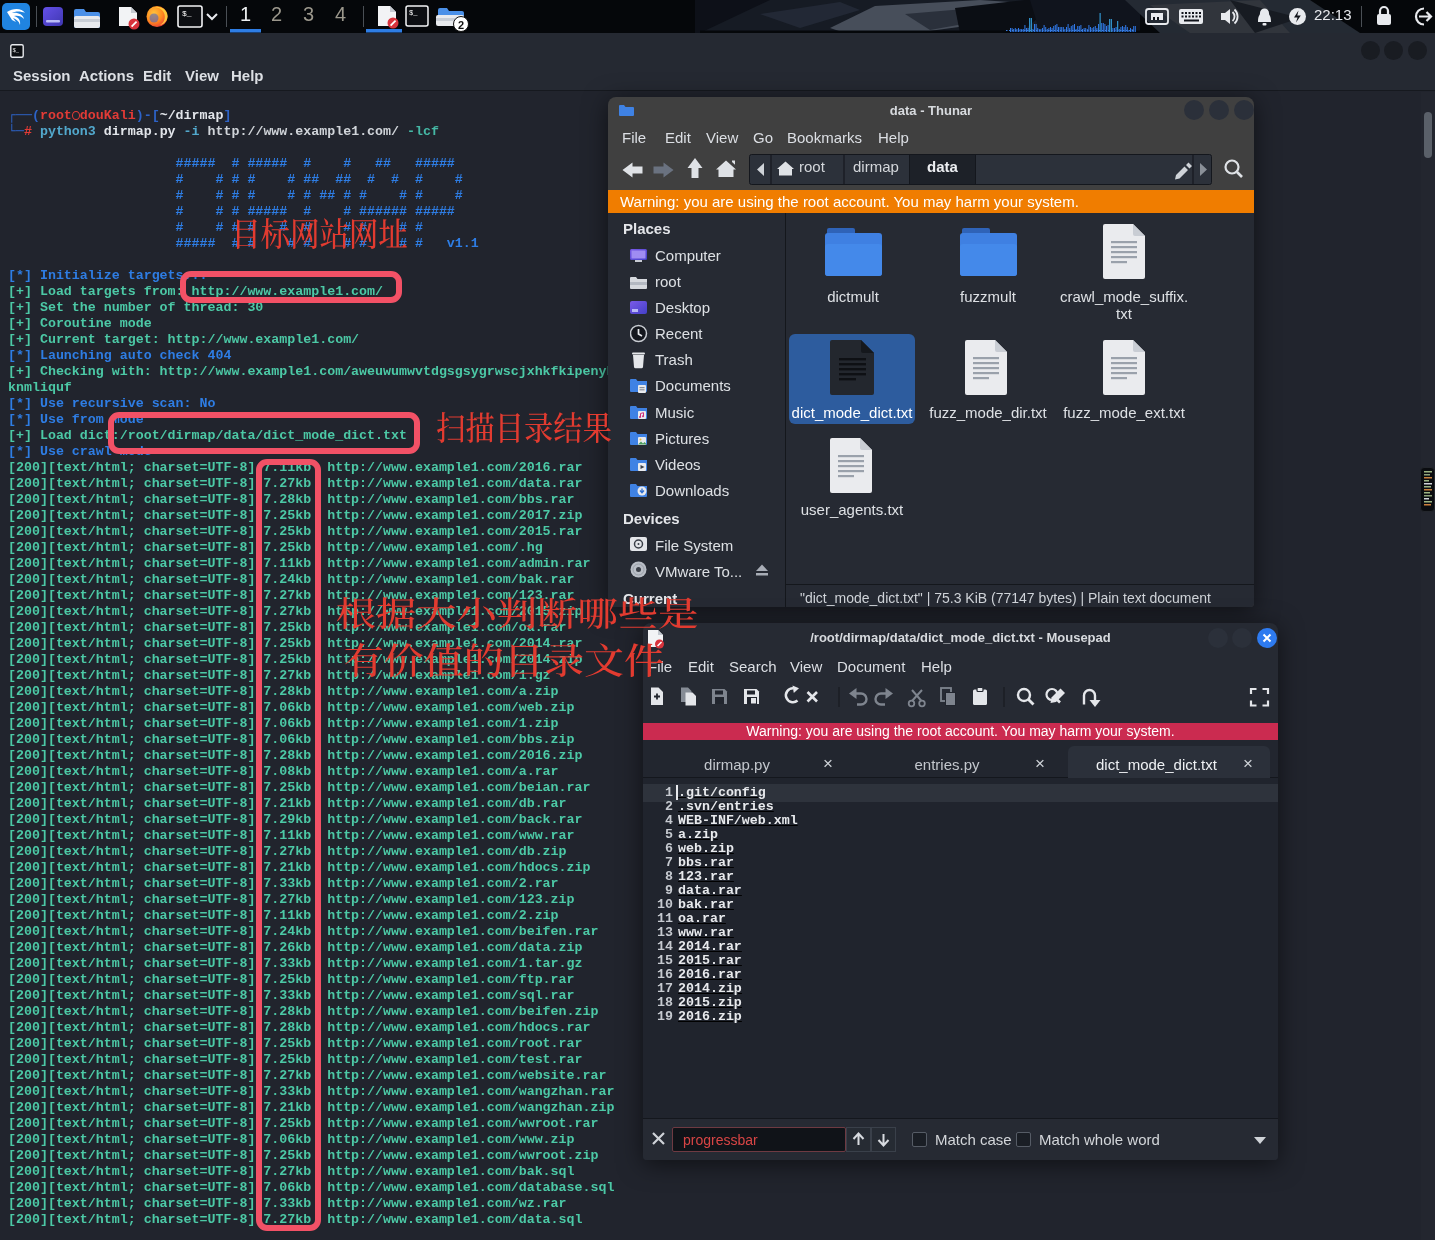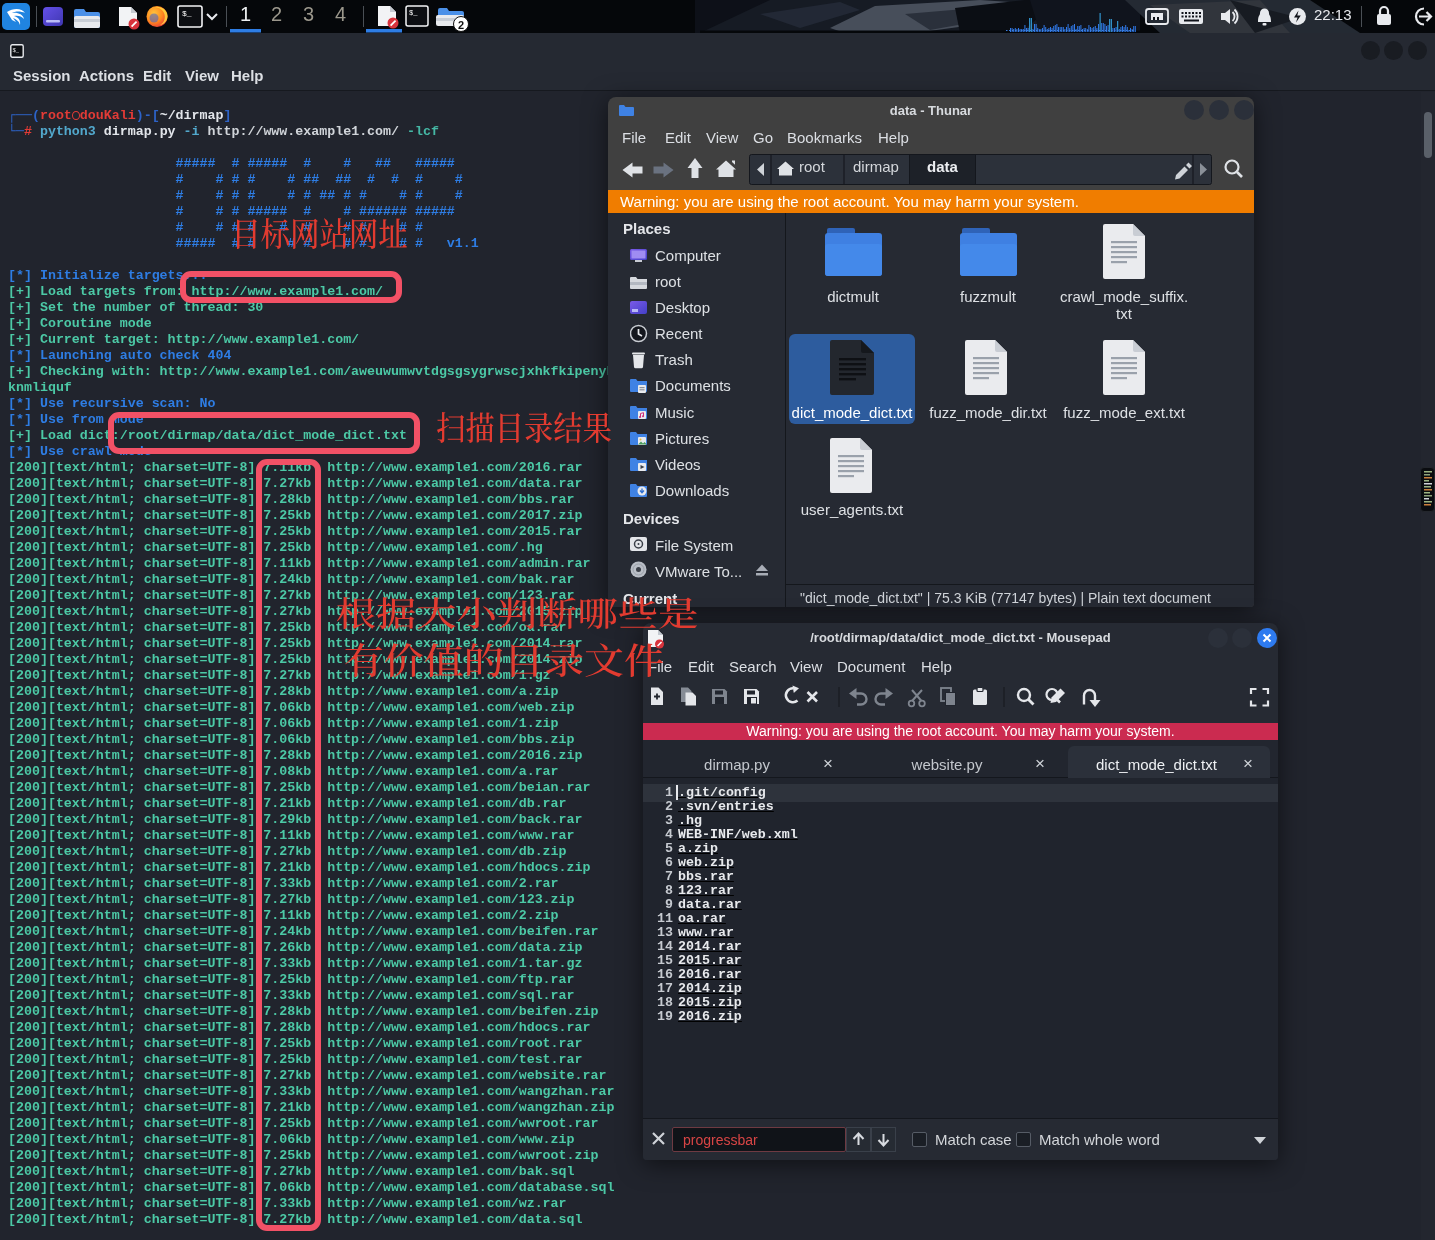--- a/index.html
+++ b/index.html
@@ -646,38 +646,38 @@
     <g stroke="#e4e6ea" stroke-width="2.2" fill="none">
       <path d="M608 9 v-5 h5.5 M619.5 4 h5.5 v5 M625 15.5 v5 h-5.5 M613.5 20.5 h-5.5 v-5"></path>
     </g>
   </svg>
   <div class="red-bar">Warning: you are using the root account. You may harm your system.</div>
 
   <div class="abs" style="left:0;top:117px;width:635px;height:38px;background:#22262f;border-bottom:1px solid #14171d"></div>
   <div class="abs" style="left:425px;top:123px;width:202px;height:32px;background:#2b303a;border-radius:6px 6px 0 0"></div>
   <div class="tab" style="left:34px;top:133px;width:120px;text-align:center">dirmap.py</div>
   <div class="tab" style="left:180px;top:131px;font-size:17px;color:#cfd3d8">×</div>
-  <div class="tab" style="left:244px;top:133px;width:120px;text-align:center">website.py</div>
+  <div class="tab" style="left:244px;top:133px;width:120px;text-align:center">entries.py</div>
   <div class="tab" style="left:392px;top:131px;font-size:17px;color:#cfd3d8">×</div>
   <div class="tab" style="left:453px;top:133px;width:120px;text-align:center;color:#eef0f3">dict_mode_dict.txt</div>
   <div class="tab" style="left:600px;top:131px;font-size:17px;color:#cfd3d8">×</div>
 
   <div id="editor">
     <div class="abs" style="left:0;top:6px;width:635px;height:18px;background:#2e333c"></div>
     <div class="abs" style="left:33px;top:7px;width:1.5px;height:15px;background:#e8eaed"></div>
     <div style="position:relative;padding-top:6px">
 <div class="erow"><span class="enum">1</span><span class="etxt">.git/config</span></div>
 <div class="erow"><span class="enum">2</span><span class="etxt">.svn/entries</span></div>
-<div class="erow"><span class="enum">3</span><span class="etxt">.hg</span></div>
 <div class="erow"><span class="enum">4</span><span class="etxt">WEB-INF/web.xml</span></div>
 <div class="erow"><span class="enum">5</span><span class="etxt">a.zip</span></div>
 <div class="erow"><span class="enum">6</span><span class="etxt">web.zip</span></div>
 <div class="erow"><span class="enum">7</span><span class="etxt">bbs.rar</span></div>
 <div class="erow"><span class="enum">8</span><span class="etxt">123.rar</span></div>
 <div class="erow"><span class="enum">9</span><span class="etxt">data.rar</span></div>
+<div class="erow"><span class="enum">10</span><span class="etxt">bak.rar</span></div>
 <div class="erow"><span class="enum">11</span><span class="etxt">oa.rar</span></div>
 <div class="erow"><span class="enum">13</span><span class="etxt">www.rar</span></div>
 <div class="erow"><span class="enum">14</span><span class="etxt">2014.rar</span></div>
 <div class="erow"><span class="enum">15</span><span class="etxt">2015.rar</span></div>
 <div class="erow"><span class="enum">16</span><span class="etxt">2016.rar</span></div>
 <div class="erow"><span class="enum">17</span><span class="etxt">2014.zip</span></div>
 <div class="erow"><span class="enum">18</span><span class="etxt">2015.zip</span></div>
 <div class="erow"><span class="enum">19</span><span class="etxt">2016.zip</span></div>
     </div>
   </div>

